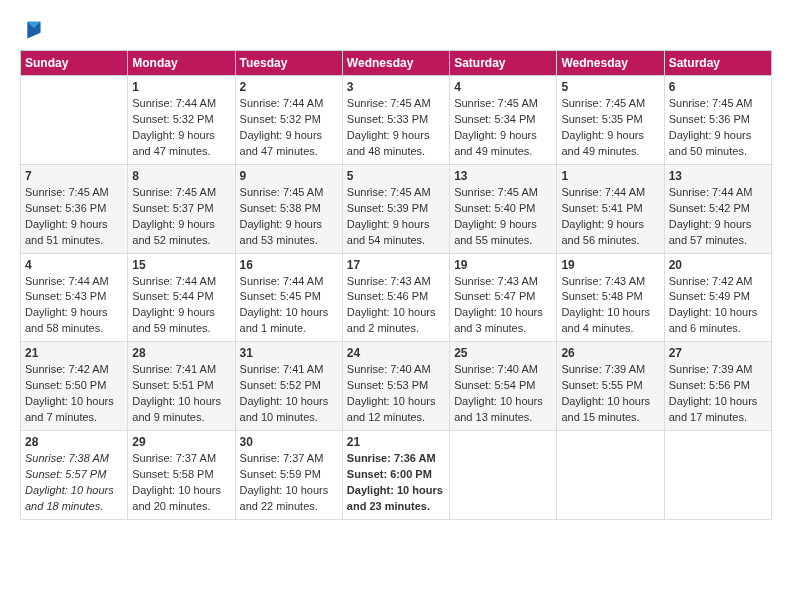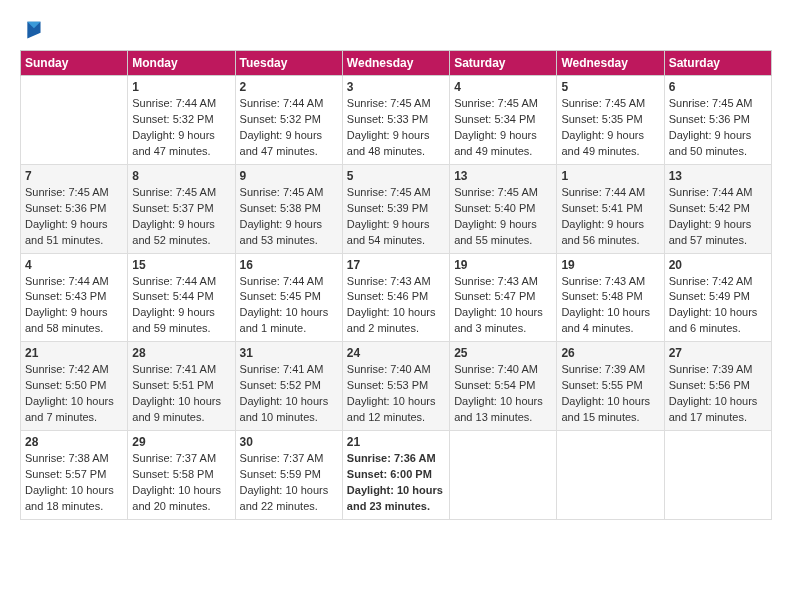--- a/index.html
+++ b/index.html
@@ -323,21 +323,21 @@
             <span class="day-number">27</span>
             <div class="day-info" style="white-space: pre-line;">Sunrise: 7:39 AM
 Sunset: 5:56 PM
 Daylight: 10 hours
 and 17 minutes.</div>
           </td>
         </tr>
         <tr>
           <td>
             <span class="day-number">28</span>
-            <div class="day-info" style="white-space: pre-line;">Sunrise: 7:38 AM
+            <div class="day-info" style="white-space: pre-line; font-style: italic;">Sunrise: 7:38 AM
 Sunset: 5:57 PM
 Daylight: 10 hours
 and 18 minutes.</div>
           </td>
           <td>
             <span class="day-number">29</span>
             <div class="day-info" style="white-space: pre-line;">Sunrise: 7:37 AM
 Sunset: 5:58 PM
 Daylight: 10 hours
 and 20 minutes.</div>

